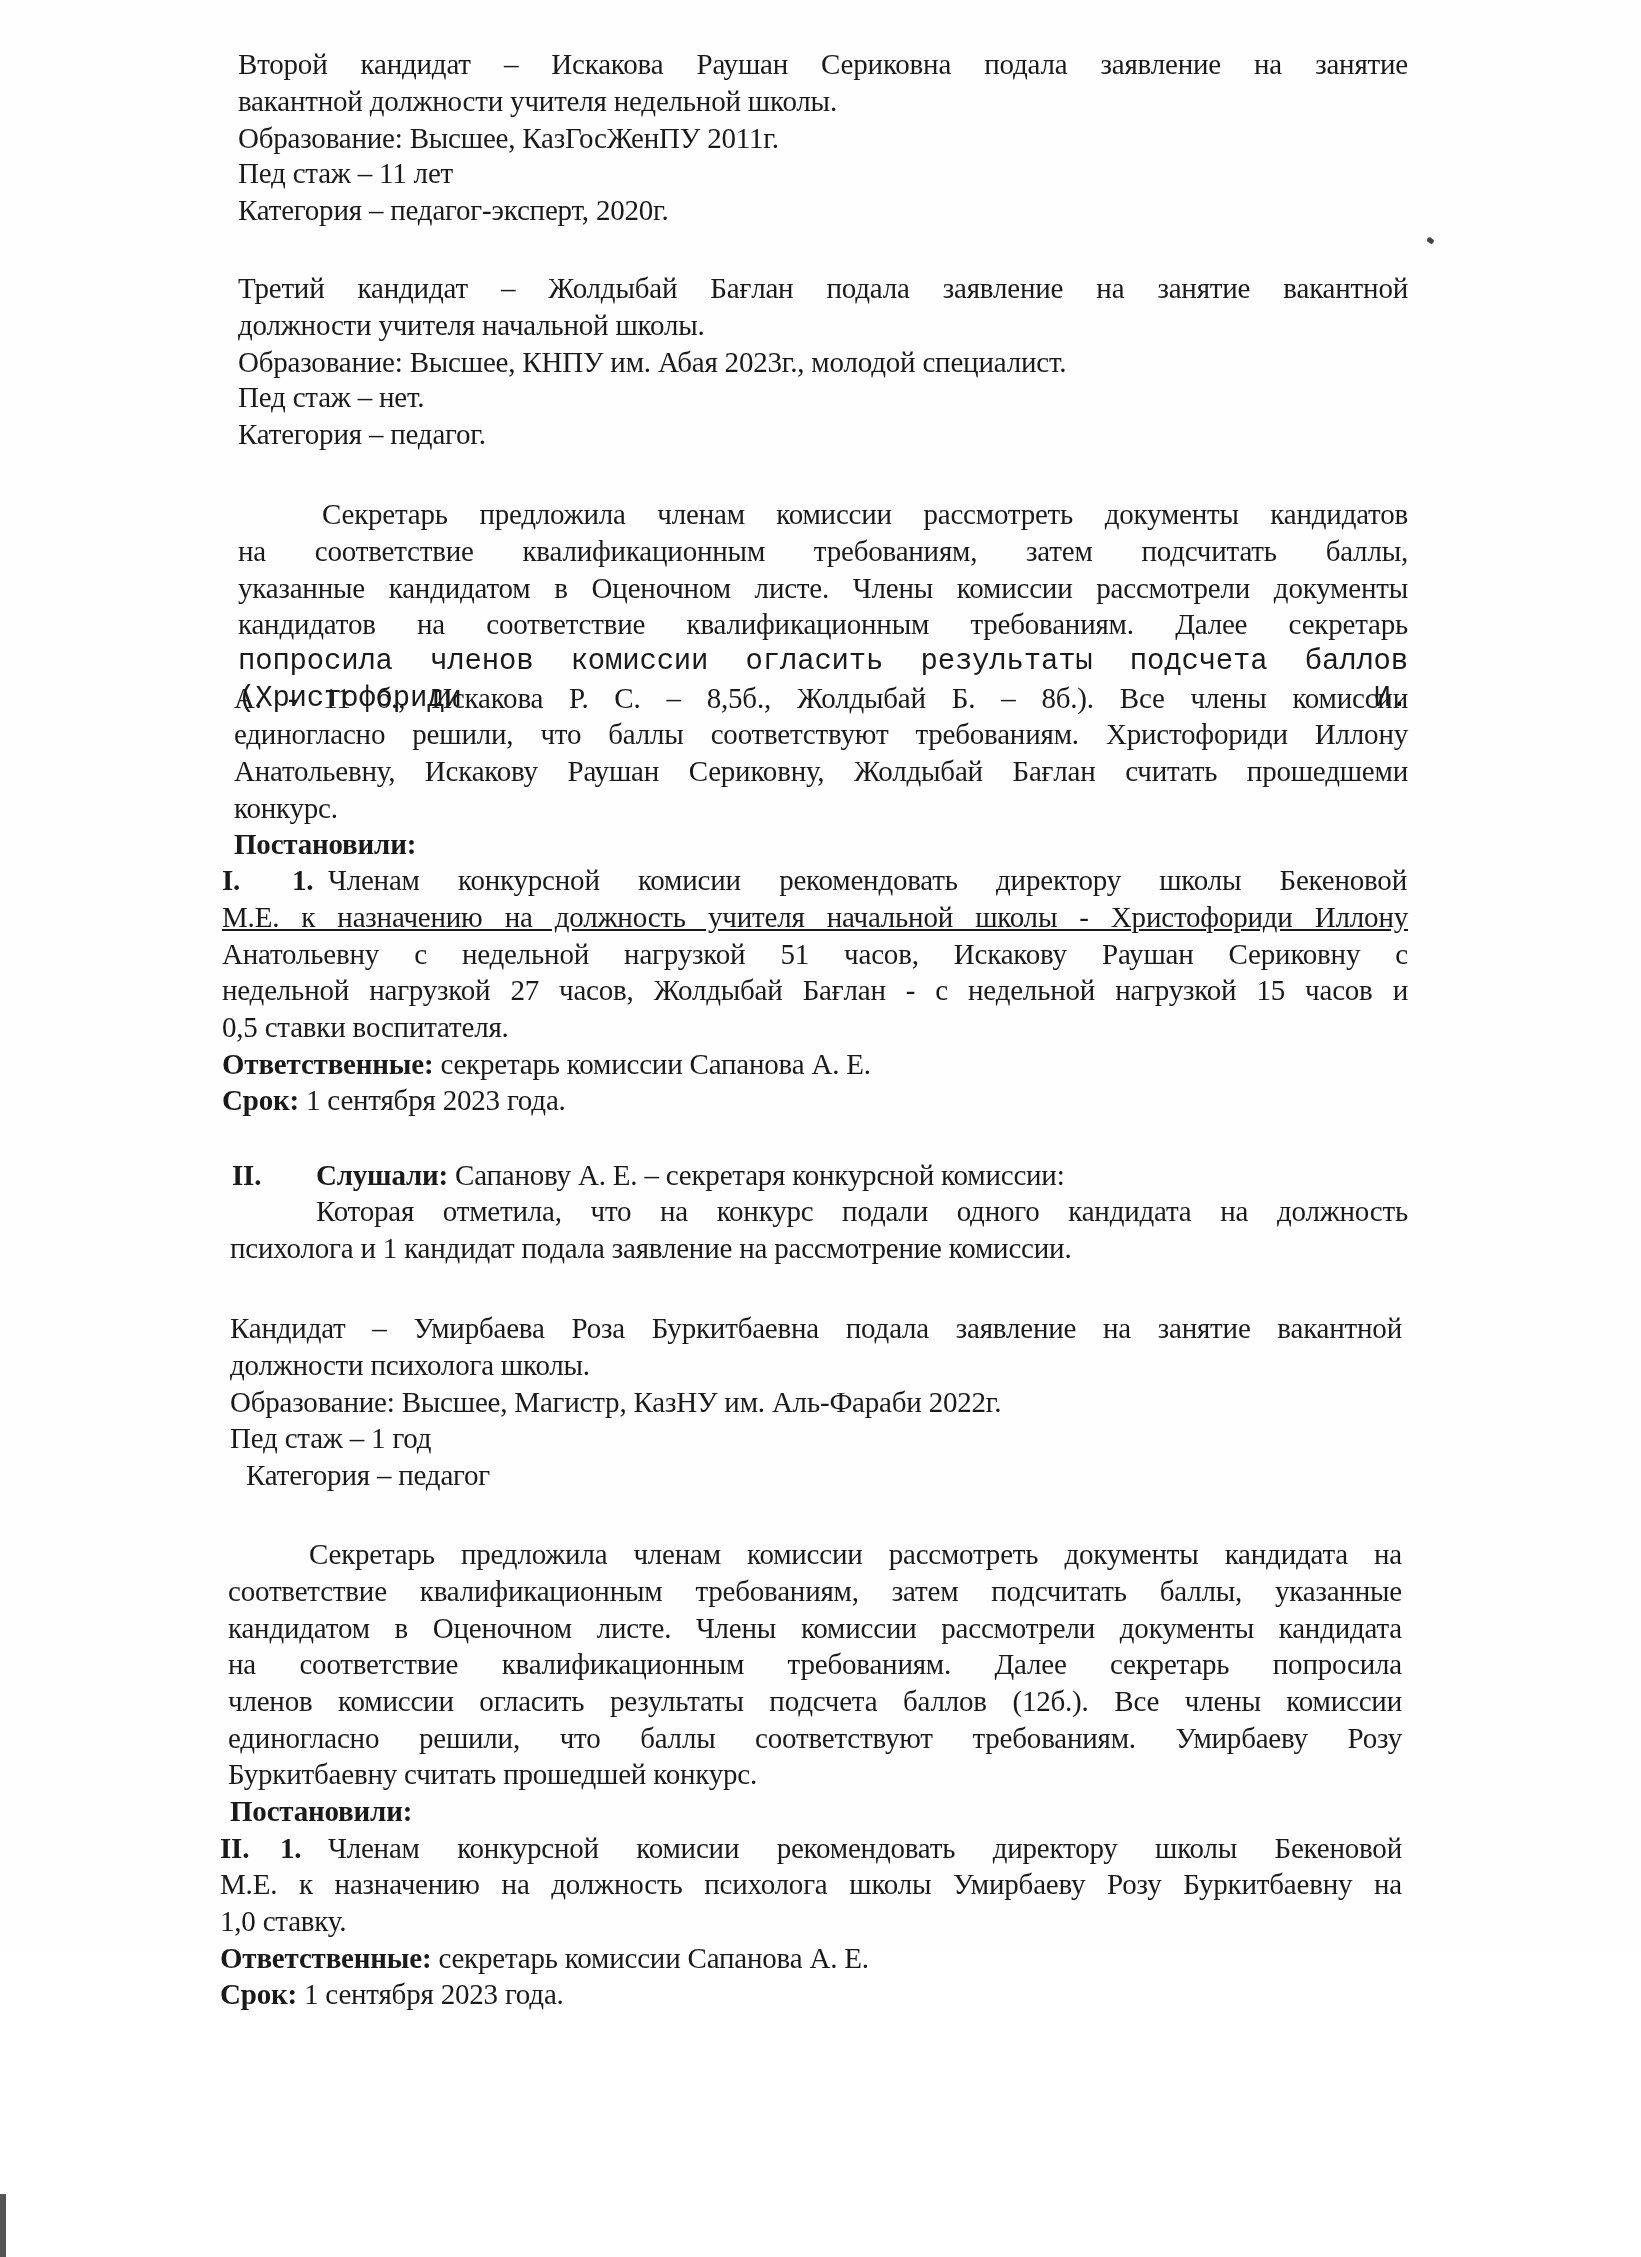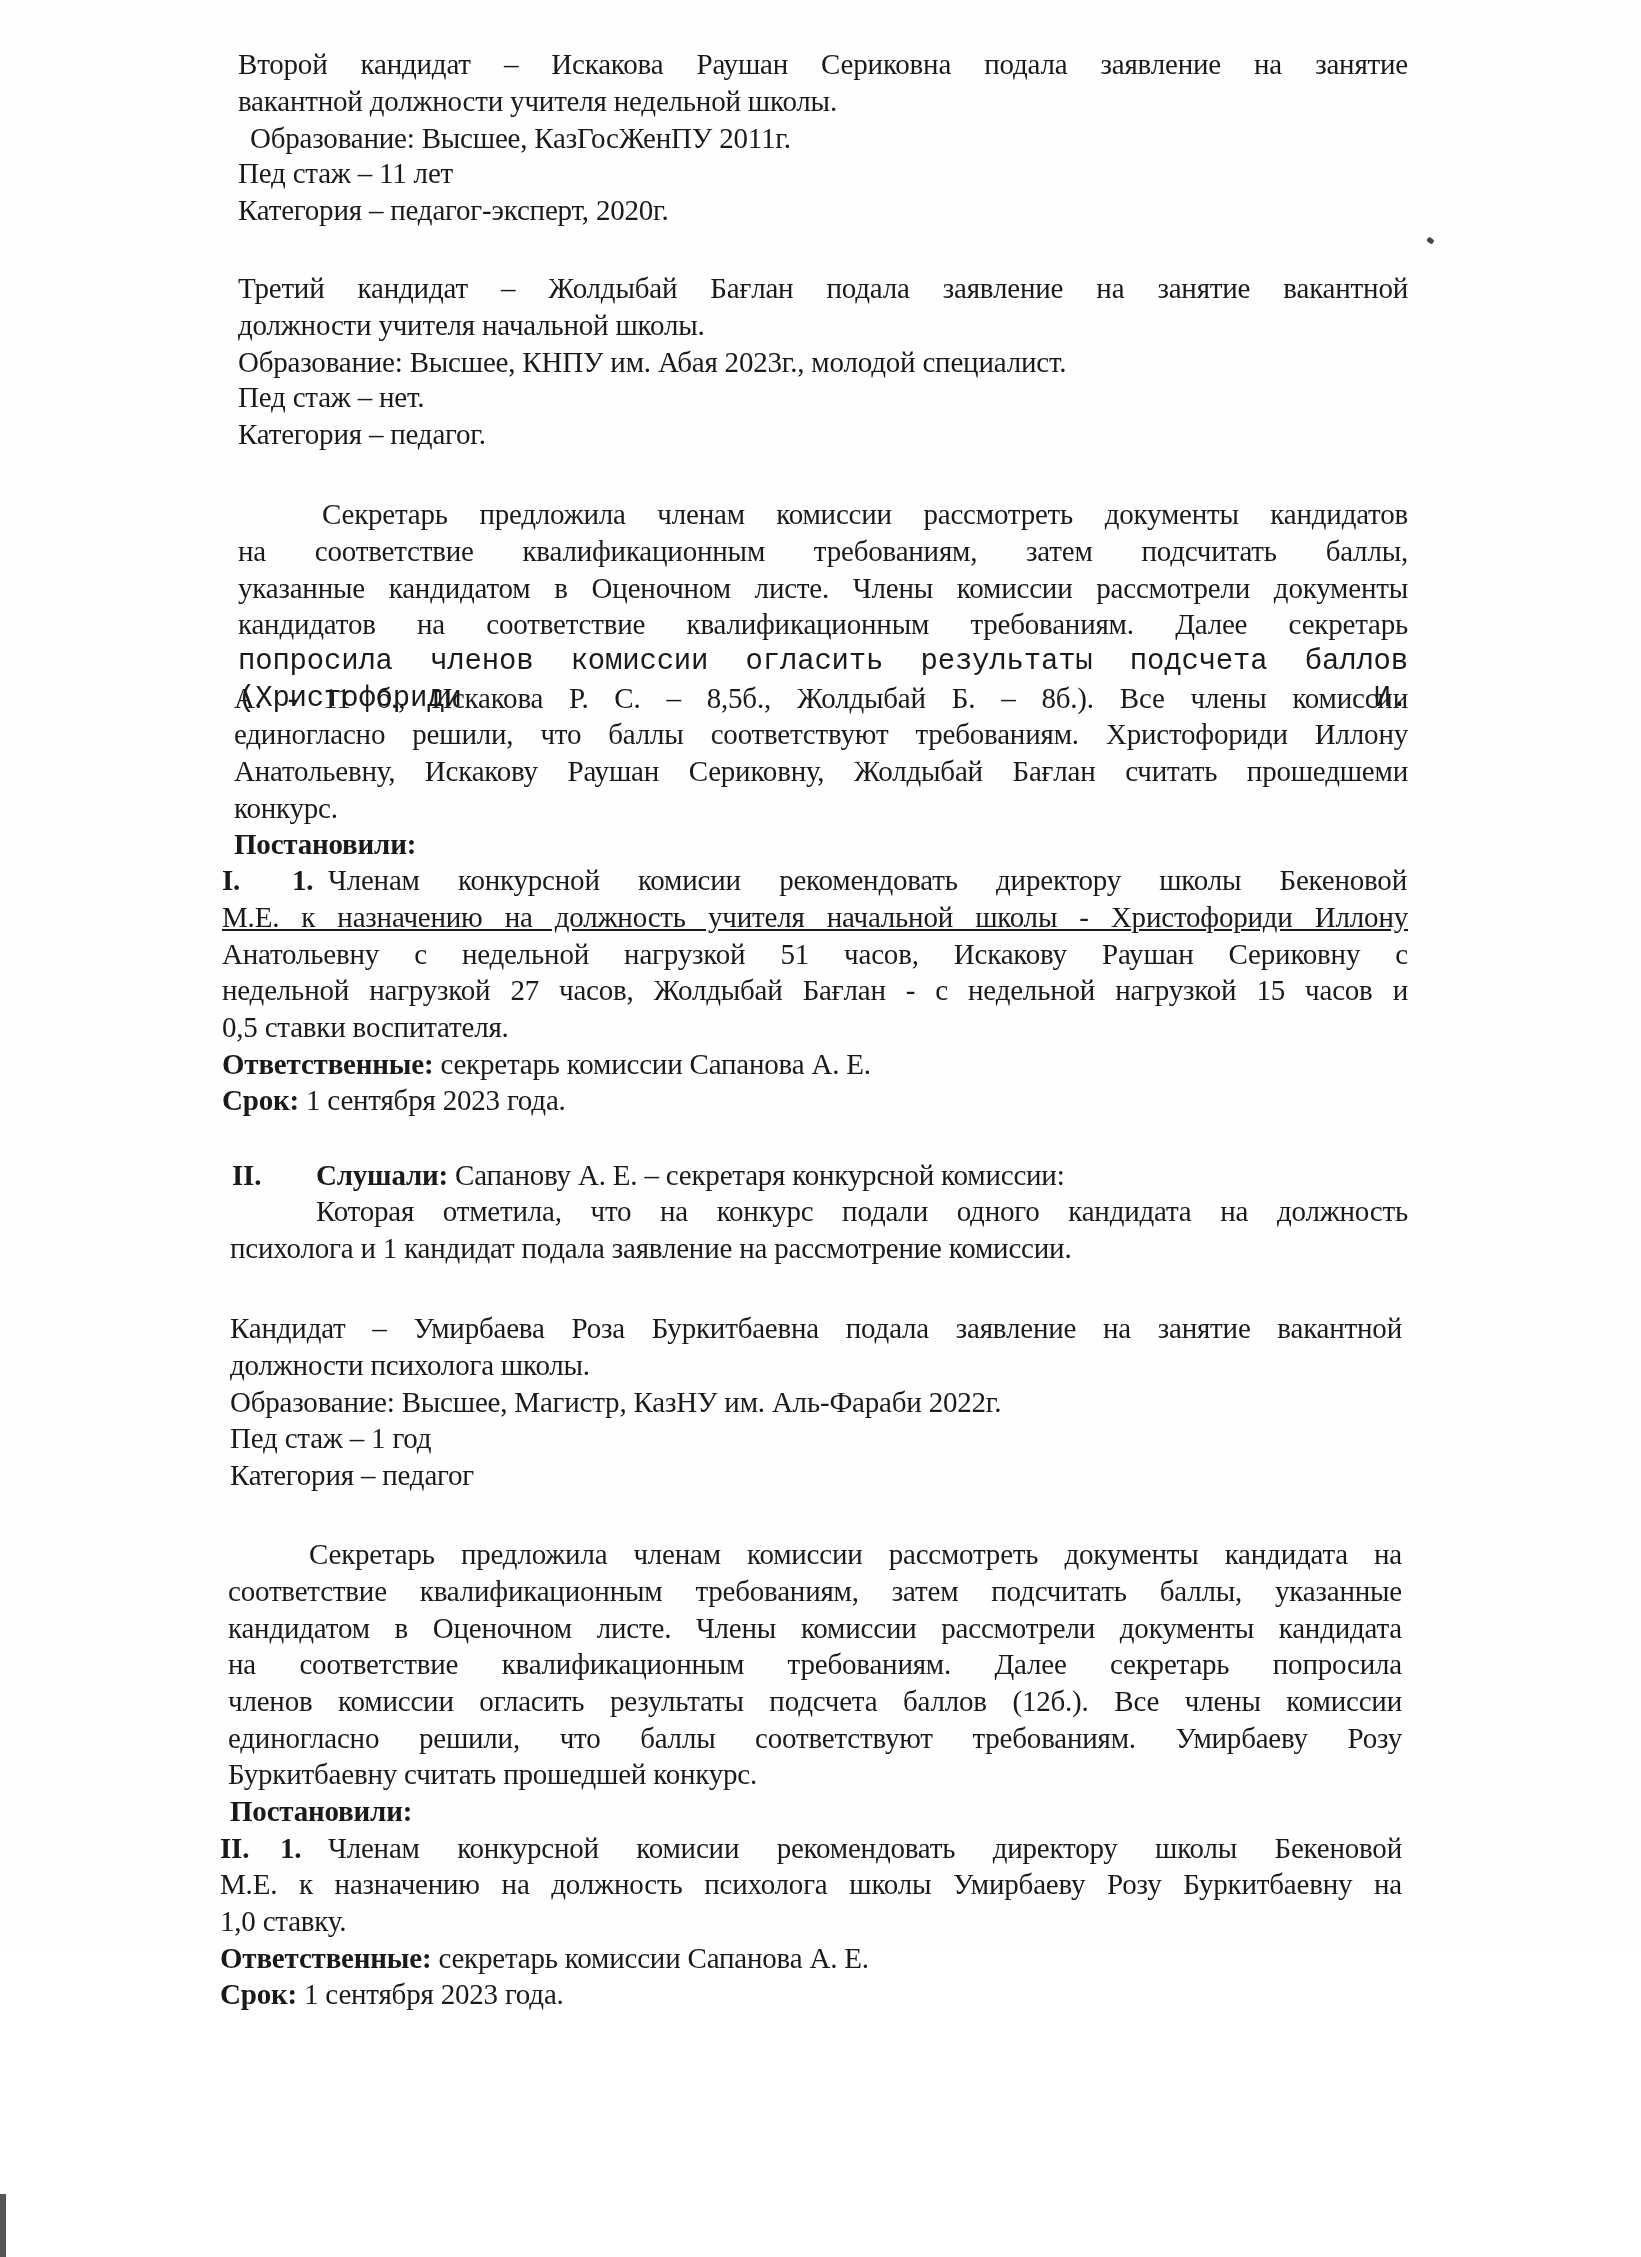--- a/index.html
+++ b/index.html
@@ -13,21 +13,21 @@
   .scan-edge { position: absolute; left: 0; top: 2194px; width: 5.8px; height: 64px; background: #555; }
 </style>
 </head>
 <body>
 
 <div class="page">
 
   <div>
     <div class="line just" style="left:238px; top:46px; width:1170px;">Второй кандидат – Искакова Раушан Сериковна подала заявление на занятие</div>
     <div class="line" style="left:238px; top:83px;">вакантной должности учителя недельной школы.</div>
-    <div class="line" style="left:250px; top:120px;">Образование: Высшее, КазГосЖенПУ 2011г.</div>
+    <div class="line" style="left:238px; top:120px;">Образование: Высшее, КазГосЖенПУ 2011г.</div>
     <div class="line" style="left:238px; top:155px;">Пед стаж – 11 лет</div>
     <div class="line" style="left:238px; top:192px;">Категория – педагог-эксперт, 2020г.</div>
   </div>
 
   <div class="scan-mark"></div>
 
   <div>
     <div class="line just" style="left:238px; top:270px; width:1170px;">Третий кандидат – Жолдыбай Бағлан подала заявление на занятие вакантной</div>
     <div class="line" style="left:238px; top:307px;">должности учителя начальной школы.</div>
     <div class="line" style="left:238px; top:344px;">Образование: Высшее, КНПУ им. Абая 2023г., молодой специалист.</div>
@@ -65,21 +65,21 @@
     <div class="line" style="left:316px; top:1157px;"><b>Слушали:</b><span> Сапанову А. Е. – секретаря конкурсной комиссии:</span></div>
     <div class="line just" style="left:316px; top:1193px; width:1092px;">Которая отметила, что на конкурс подали одного кандидата на должность</div>
     <div class="line" style="left:230px; top:1230px;">психолога и 1 кандидат подала заявление на рассмотрение комиссии.</div>
   </div>
 
   <div>
     <div class="line just" style="left:230px; top:1310px; width:1172px;">Кандидат – Умирбаева Роза Буркитбаевна подала заявление на занятие вакантной</div>
     <div class="line" style="left:230px; top:1347px;">должности психолога школы.</div>
     <div class="line" style="left:230px; top:1384px;">Образование: Высшее, Магистр, КазНУ им. Аль-Фараби 2022г.</div>
     <div class="line" style="left:230px; top:1420px;">Пед стаж – 1 год</div>
-    <div class="line" style="left:230px; top:1457px;">Категория – педагог</div>
+    <div class="line" style="left:246px; top:1457px;">Категория – педагог</div>
   </div>
 
   <div>
     <div class="line just" style="left:309px; top:1536px; width:1093px;">Секретарь предложила членам комиссии рассмотреть документы кандидата на</div>
     <div class="line just" style="left:228px; top:1573px; width:1174px;">соответствие квалификационным требованиям, затем подсчитать баллы, указанные</div>
     <div class="line just" style="left:228px; top:1610px; width:1174px;">кандидатом в Оценочном листе. Члены комиссии рассмотрели документы кандидата</div>
     <div class="line just" style="left:228px; top:1646px; width:1174px;">на соответствие квалификационным требованиям. Далее секретарь попросила</div>
     <div class="line just" style="left:228px; top:1683px; width:1174px;">членов комиссии огласить результаты подсчета баллов (12б.). Все члены комиссии</div>
     <div class="line just" style="left:228px; top:1720px; width:1174px;">единогласно решили, что баллы соответствуют требованиям.  Умирбаеву Розу</div>
     <div class="line" style="left:228px; top:1756px;">Буркитбаевну считать прошедшей конкурс.</div>

